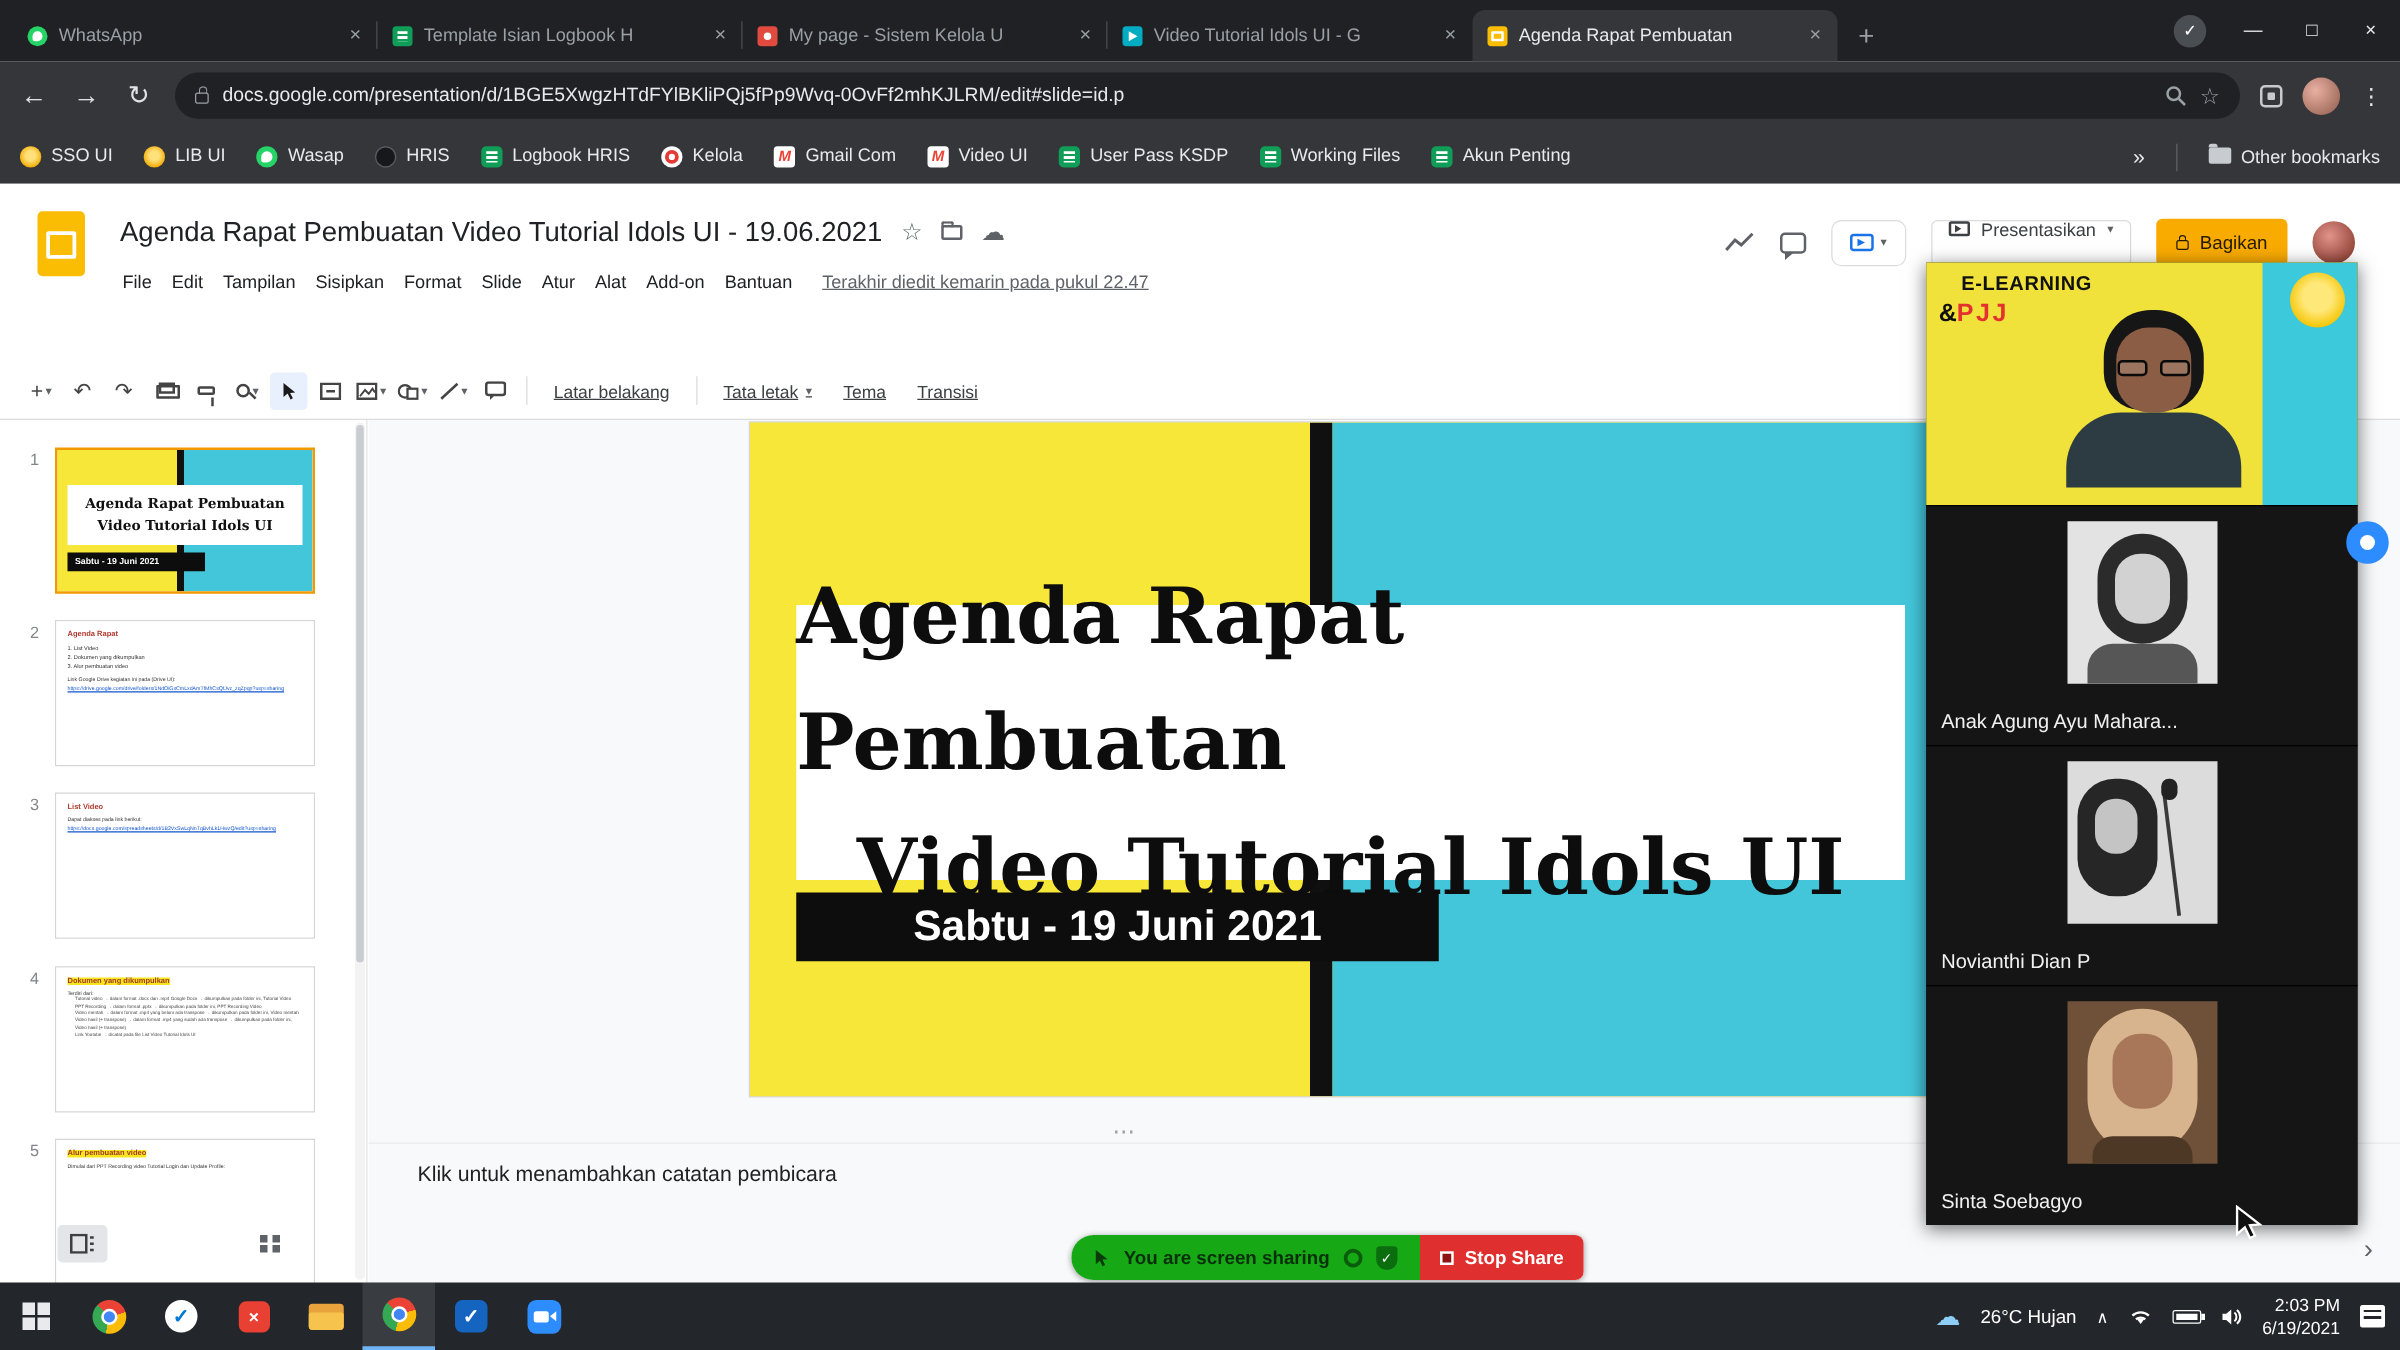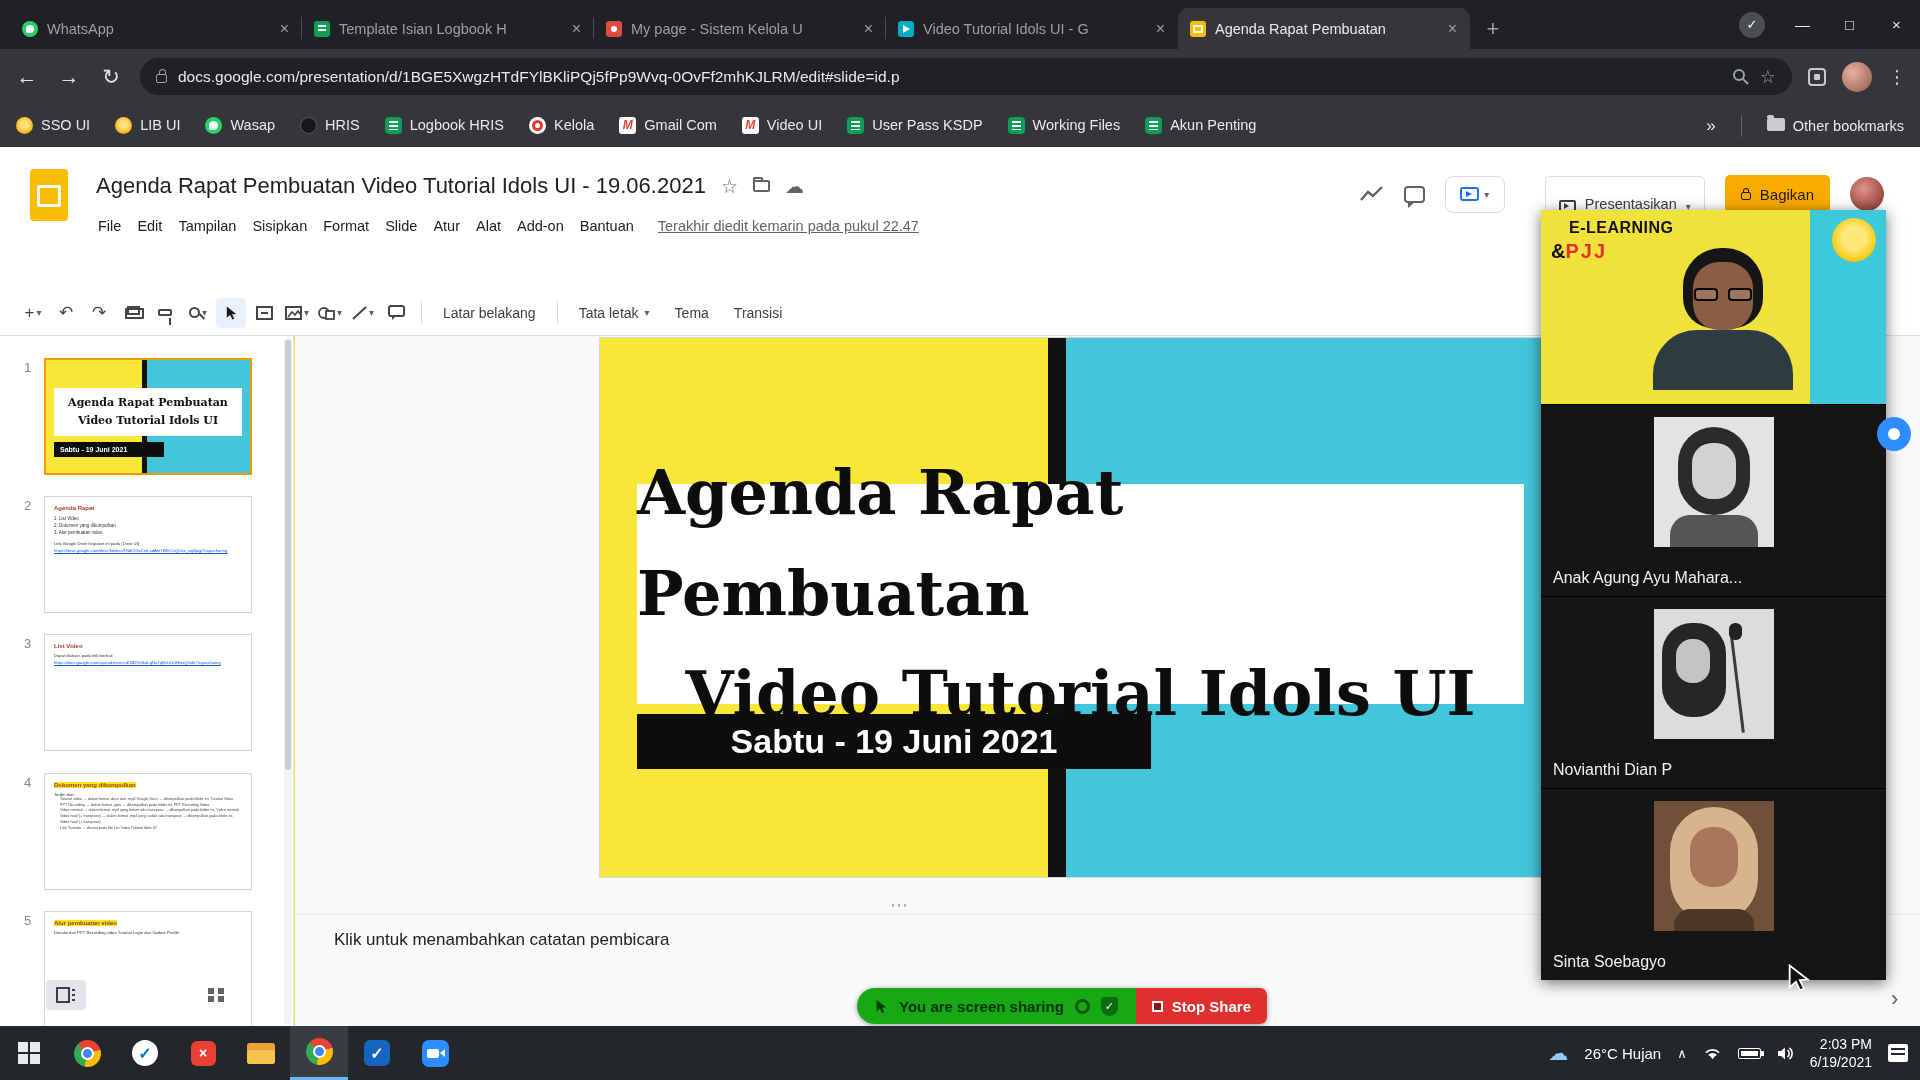--- a/index.html
+++ b/index.html
@@ -1,17 +1,17 @@
 <!DOCTYPE html>
 <html><head>
 <meta charset="utf-8">
 <style>
   * { margin:0; padding:0; box-sizing:border-box; }
   body { font-family:"Liberation Sans",sans-serif; background:#000; }
-  #screen { position:relative; width:1920px; height:1080px; overflow:hidden; background:#fde047; }
+  #screen { position:relative; width:1920px; height:1080px; overflow:hidden; background:#ffffff; }
 
   
   .tabstrip { position:absolute; top:0; left:0; right:0; height:49px; background:#202124; display:flex; align-items:flex-end; padding-left:10px; }
   .tab { width:292px; height:41px; display:flex; align-items:center; gap:9px; padding:0 10px 0 12px; font-size:14.5px; color:#9aa0a6; border-radius:10px 10px 0 0; position:relative; }
   .tab + .tab::before { content:""; position:absolute; left:-1px; top:9px; width:1px; height:22px; background:#4a4d51; }
   .tab.active { background:#35363a; color:#e8eaed; }
   .tab.active::before { display:none; }
   .tab-t { flex:1; white-space:nowrap; overflow:hidden; }
   .tab-x { font-size:16px; color:#9aa0a6; padding:0 3px; }
   .fav { width:16px; height:16px; flex:none; position:relative; border-radius:50%; }
@@ -69,35 +69,35 @@
   .h-folder::before { content:""; position:absolute; top:-5px; left:-2px; width:6px; height:3px; border:2px solid #5f6368; border-bottom:none; border-radius:2px 2px 0 0; }
   .menurow { position:absolute; left:90px; top:66px; display:flex; align-items:center; font-size:14.5px; color:#202124; }
   .menu { padding:5px 8px; border-radius:4px; }
   .lastedit { margin-left:16px; color:#5f6368; text-decoration:underline; white-space:nowrap; }
   .hdr-right { position:absolute; right:36px; top:28px; display:flex; align-items:center; gap:20px; }
   .cmt { width:21px; height:17px; border:2px solid #5f6368; border-radius:4px; position:relative; }
   .cmt::after { content:""; position:absolute; left:2px; bottom:-7px; width:0; height:0; border-top:6px solid #5f6368; border-right:7px solid transparent; }
   .meetbtn { width:60px; height:37px; border:1px solid #dadce0; border-radius:8px; display:flex; align-items:center; justify-content:center; gap:5px; }
   .meet-ic { width:19px; height:14px; border:2px solid #1a73e8; border-radius:3px; position:relative; }
   .meet-ic::after { content:""; position:absolute; left:4px; top:2px; border-left:6px solid #1a73e8; border-top:3px solid transparent; border-bottom:3px solid transparent; }
-  .presbtn { height:37px; border:1px solid #dadce0; border-radius:5px; display:flex; align-items:flex-end; gap:9px; padding:0 13px; font-size:14.5px; color:#3c4043;margin-left:20px; }
+  .presbtn { height:37px; border:1px solid #dadce0; border-radius:5px; display:flex; align-items:flex-start; gap:9px; padding:0 13px; font-size:14.5px; color:#3c4043; }
   .pres-ic { width:17px; height:12px; border:2px solid #3c4043; border-radius:2px; position:relative; }
   .pres-ic::after { content:""; position:absolute; left:3px; top:1px; border-left:5px solid #3c4043; border-top:3px solid transparent; border-bottom:3px solid transparent; }
   .sharebtn { height:38px; background:#f9ab00; border-radius:5px; display:flex; align-items:center; gap:9px; padding:0 16px; font-size:15px; color:#241b00; }
   .lock-d { width:10px; height:8px; border:1.5px solid #241b00; border-radius:2px; position:relative; margin-top:4px; }
   .lock-d::before { content:""; position:absolute; top:-5px; left:1px; width:4px; height:4px; border:1.5px solid #241b00; border-bottom:none; border-radius:3px 3px 0 0; }
   .avatar-b { width:34px; height:34px; border-radius:50%; background:radial-gradient(circle at 40% 35%, #e2938a, #7b2d21); }
 
   
   .stoolbar { position:absolute; top:290px; left:0; right:0; height:46px; background:#fff; border-bottom:1px solid #dadce0; display:flex; align-items:center; padding-left:18px; gap:3px; }
   .tbtn { min-width:30px; height:30px; display:flex; align-items:center; justify-content:center; gap:2px; border-radius:4px; color:#444; font-size:17px; }
   .tbtn.sel { background:#e8f0fe; }
   .tsep { width:1px; height:23px; background:#dadce0; margin:0 7px; }
   .tb-caret { font-size:10px; color:#5f6368; }
-  .tb-text { padding:0 11px; font-size:14px; color:#3c4043; height:30px; display:flex; align-items:center; gap:6px; border-radius:4px; white-space:nowrap; }
+  .tb-text { padding:0 11px; font-size:14px; color:#3c4043; height:30px; display:flex; align-items:center; gap:6px; border-radius:4px; white-space:nowrap;text-decoration:underline; }
   .i-print { width:15px; height:13px; position:relative; }
   .i-print::before { content:""; position:absolute; left:2px; top:0; width:9px; height:5px; border:2px solid #444; }
   .i-print::after { content:""; position:absolute; left:0; bottom:0; width:15px; height:7px; border:2px solid #444; border-radius:1px; }
   .i-paint { width:14px; height:7px; border:2px solid #444; border-radius:2px; position:relative; }
   .i-paint::after { content:""; position:absolute; right:-1px; top:7px; width:2px; height:7px; background:#444; }
   .i-mag { width:11px; height:11px; border:2px solid #444; border-radius:50%; position:relative; }
   .i-mag::after { content:""; position:absolute; right:-5px; bottom:-4px; width:2px; height:7px; background:#444; transform:rotate(-45deg); }
 
   
   .filmstrip { position:absolute; left:0; top:336px; width:294px; bottom:54px; background:#fff; border-right:1px solid #e4e4e4; }

